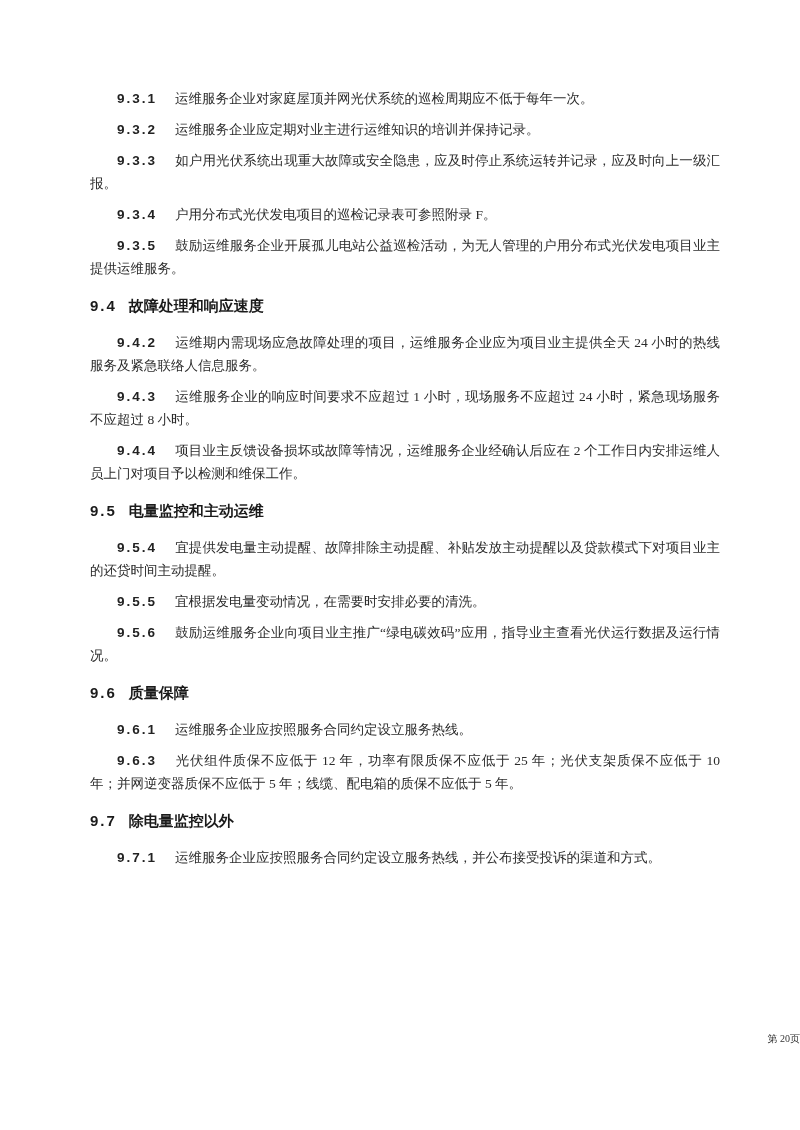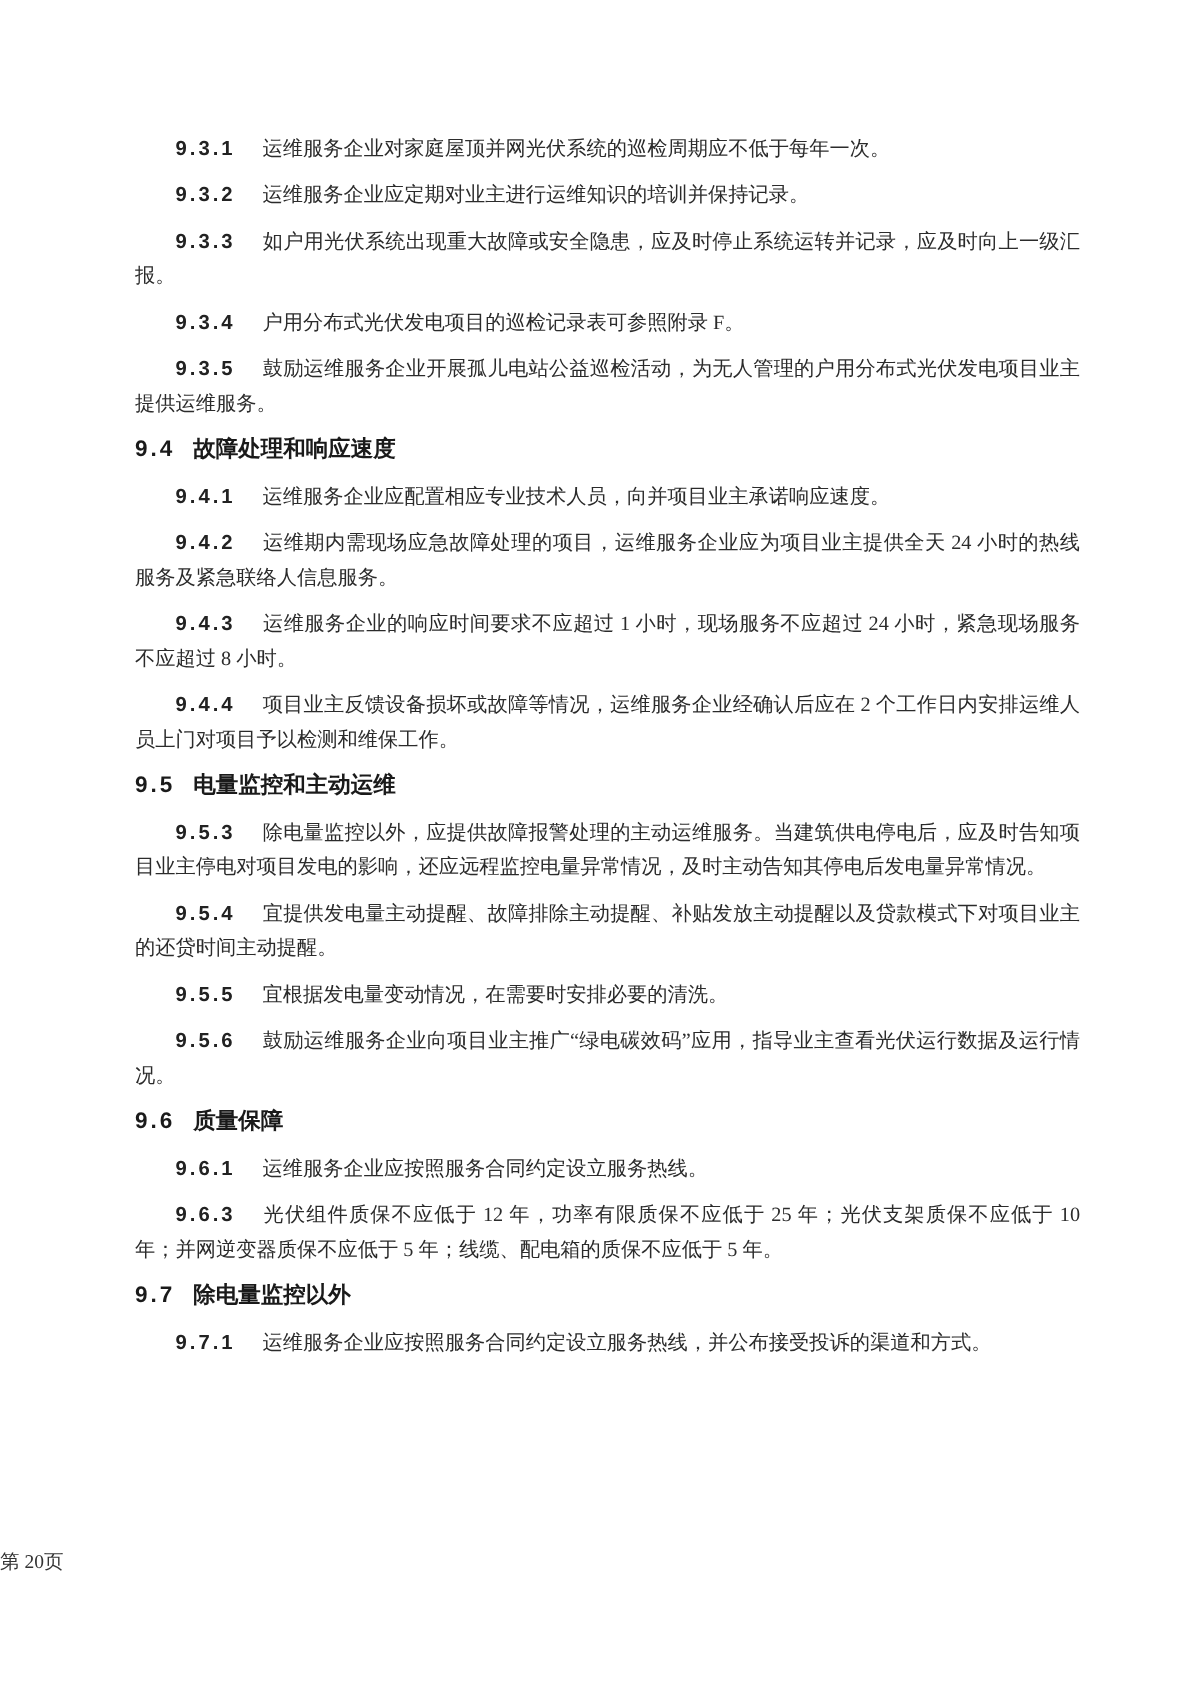--- a/index.html
+++ b/index.html
@@ -26,21 +26,21 @@
     line-height: 23px;
     text-align: justify;
     text-indent: 2em;
     margin: 8px 0;
     color: #2b2b2b;
   }
   .doc .heading {
     width: 630px;
     font-size: 15px;
     line-height: 23px;
-    margin: 2px 0;
+    margin: 14px 0;
     font-weight: bold;
     font-family: "Liberation Sans", "DejaVu Sans", sans-serif;
     color: #1a1a1a;
     text-indent: 0;
   }
   .clause .num {
     font-family: "Liberation Sans", "DejaVu Sans", sans-serif;
     font-weight: bold;
     letter-spacing: 2px;
     margin-right: 18px;
@@ -50,42 +50,40 @@
   .heading .num {
     letter-spacing: 2px;
     margin-right: 12px;
     white-space: nowrap;
   }
   .page-footer {
     position: absolute;
     top: 1032px;
     left: 0;
     width: 800px;
-    text-align: left;
-    font-size: 13px;
+    text-align: right;
+    font-size: 10px;
     color: #333333;
     font-family: "Liberation Serif", "DejaVu Serif", serif;
   }
 </style>
 </head>
 <body>
 
 <div class="doc">
     <p class="clause"><span class="num">9.3.1</span><span class="txt">运维服务企业对家庭屋顶并网光伏系统的巡检周期应不低于每年一次。</span></p>
     <p class="clause"><span class="num">9.3.2</span><span class="txt">运维服务企业应定期对业主进行运维知识的培训并保持记录。</span></p>
     <p class="clause"><span class="num">9.3.3</span><span class="txt">如户用光伏系统出现重大故障或安全隐患，应及时停止系统运转并记录，应及时向上一级汇报。</span></p>
     <p class="clause"><span class="num">9.3.4</span><span class="txt">户用分布式光伏发电项目的巡检记录表可参照附录 F。</span></p>
     <p class="clause"><span class="num">9.3.5</span><span class="txt">鼓励运维服务企业开展孤儿电站公益巡检活动，为无人管理的户用分布式光伏发电项目业主提供运维服务。</span></p>
     <h2 class="heading"><span class="num">9.4</span><span class="txt">故障处理和响应速度</span></h2>
-    <p class="clause"><span class="num">9.4.1</span><span class="txt">运维服务企业应配置相应专业技术人员，向并项目业主承诺响应速度。</span></p>
     <p class="clause"><span class="num">9.4.2</span><span class="txt">运维期内需现场应急故障处理的项目，运维服务企业应为项目业主提供全天 24 小时的热线服务及紧急联络人信息服务。</span></p>
     <p class="clause"><span class="num">9.4.3</span><span class="txt">运维服务企业的响应时间要求不应超过 1 小时，现场服务不应超过 24 小时，紧急现场服务不应超过 8 小时。</span></p>
     <p class="clause"><span class="num">9.4.4</span><span class="txt">项目业主反馈设备损坏或故障等情况，运维服务企业经确认后应在 2 个工作日内安排运维人员上门对项目予以检测和维保工作。</span></p>
     <h2 class="heading"><span class="num">9.5</span><span class="txt">电量监控和主动运维</span></h2>
-    <p class="clause"><span class="num">9.5.3</span><span class="txt">除电量监控以外，应提供故障报警处理的主动运维服务。当建筑供电停电后，应及时告知项目业主停电对项目发电的影响，还应远程监控电量异常情况，及时主动告知其停电后发电量异常情况。</span></p>
     <p class="clause"><span class="num">9.5.4</span><span class="txt">宜提供发电量主动提醒、故障排除主动提醒、补贴发放主动提醒以及贷款模式下对项目业主的还贷时间主动提醒。</span></p>
     <p class="clause"><span class="num">9.5.5</span><span class="txt">宜根据发电量变动情况，在需要时安排必要的清洗。</span></p>
     <p class="clause"><span class="num">9.5.6</span><span class="txt">鼓励运维服务企业向项目业主推广“绿电碳效码”应用，指导业主查看光伏运行数据及运行情况。</span></p>
     <h2 class="heading"><span class="num">9.6</span><span class="txt">质量保障</span></h2>
     <p class="clause"><span class="num">9.6.1</span><span class="txt">运维服务企业应按照服务合同约定设立服务热线。</span></p>
     <p class="clause"><span class="num">9.6.3</span><span class="txt">光伏组件质保不应低于 12 年，功率有限质保不应低于 25 年；光伏支架质保不应低于 10 年；并网逆变器质保不应低于 5 年；线缆、配电箱的质保不应低于 5 年。</span></p>
     <h2 class="heading"><span class="num">9.7</span><span class="txt">除电量监控以外</span></h2>
     <p class="clause"><span class="num">9.7.1</span><span class="txt">运维服务企业应按照服务合同约定设立服务热线，并公布接受投诉的渠道和方式。</span></p>
   </div>
 

